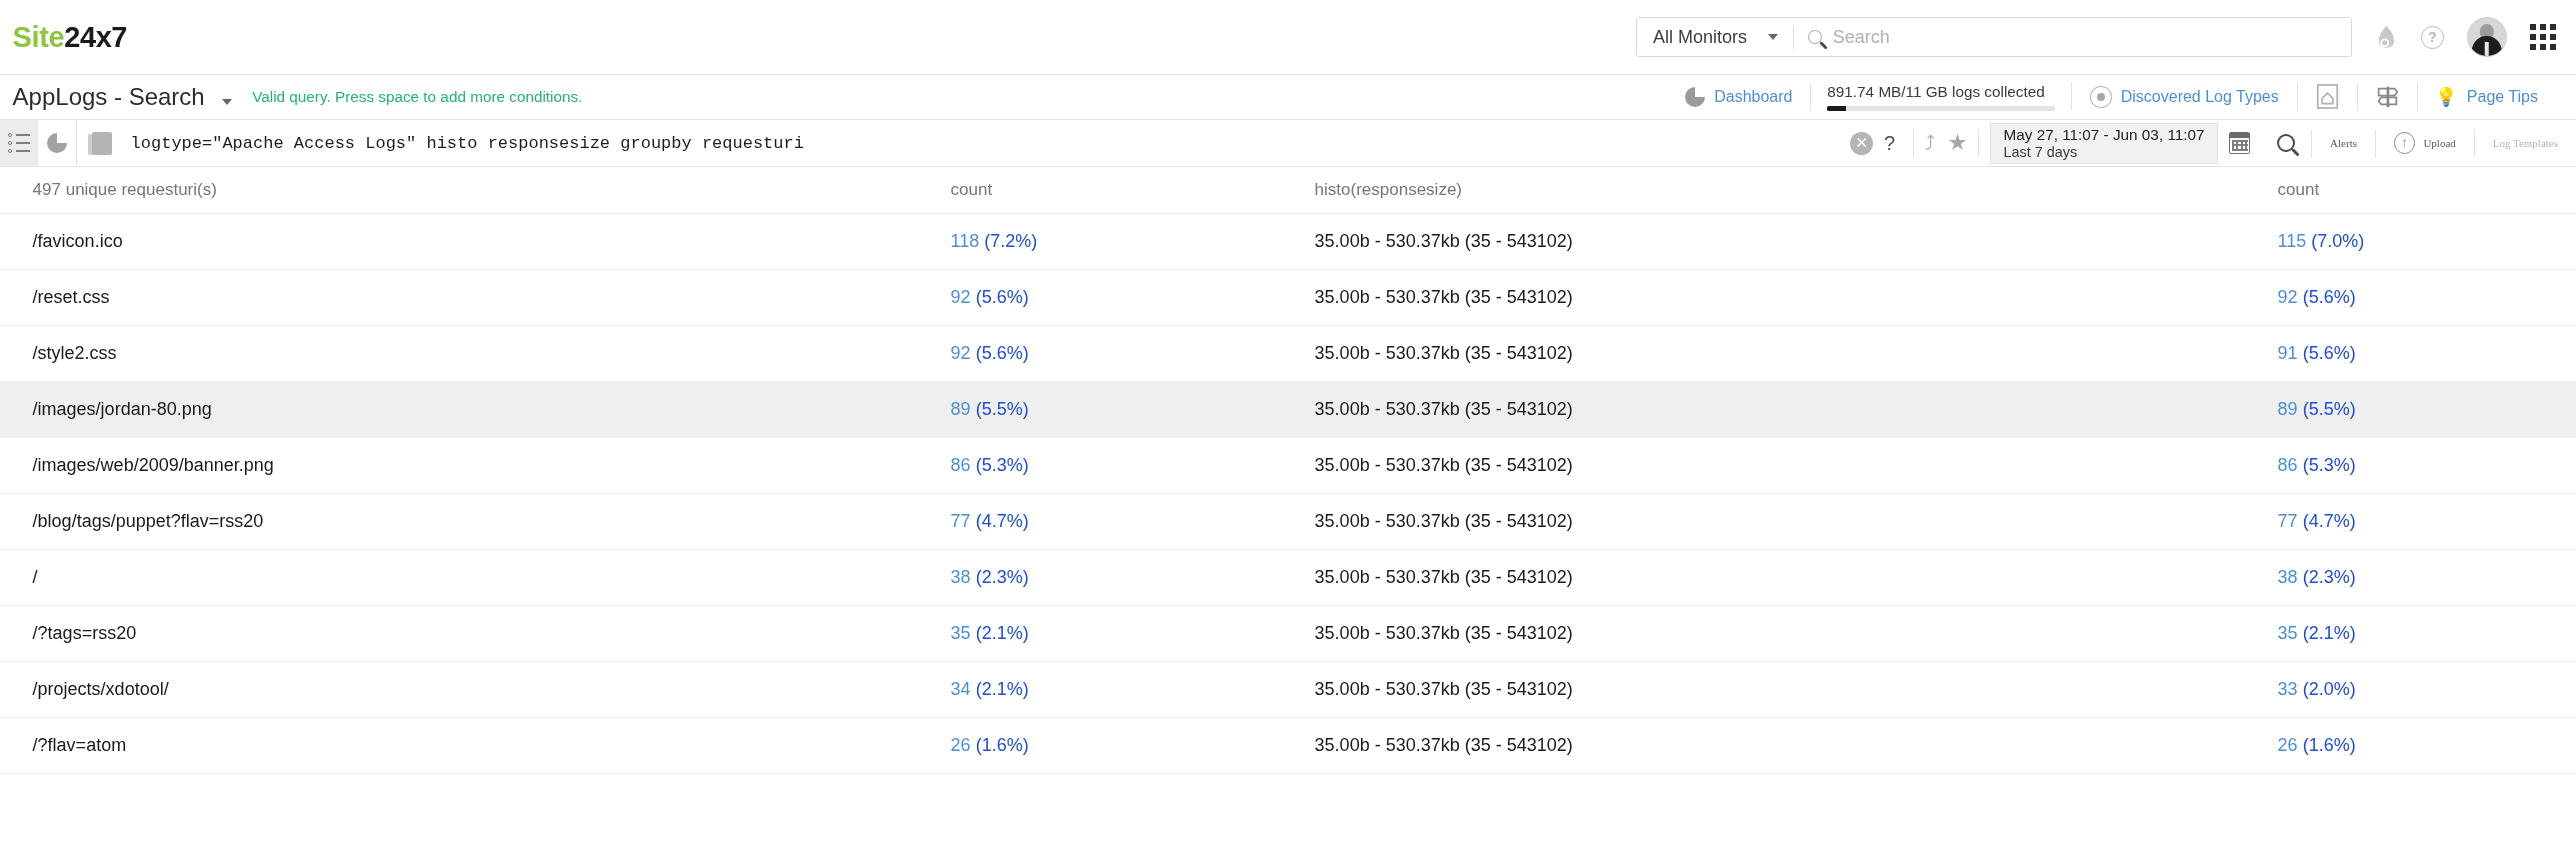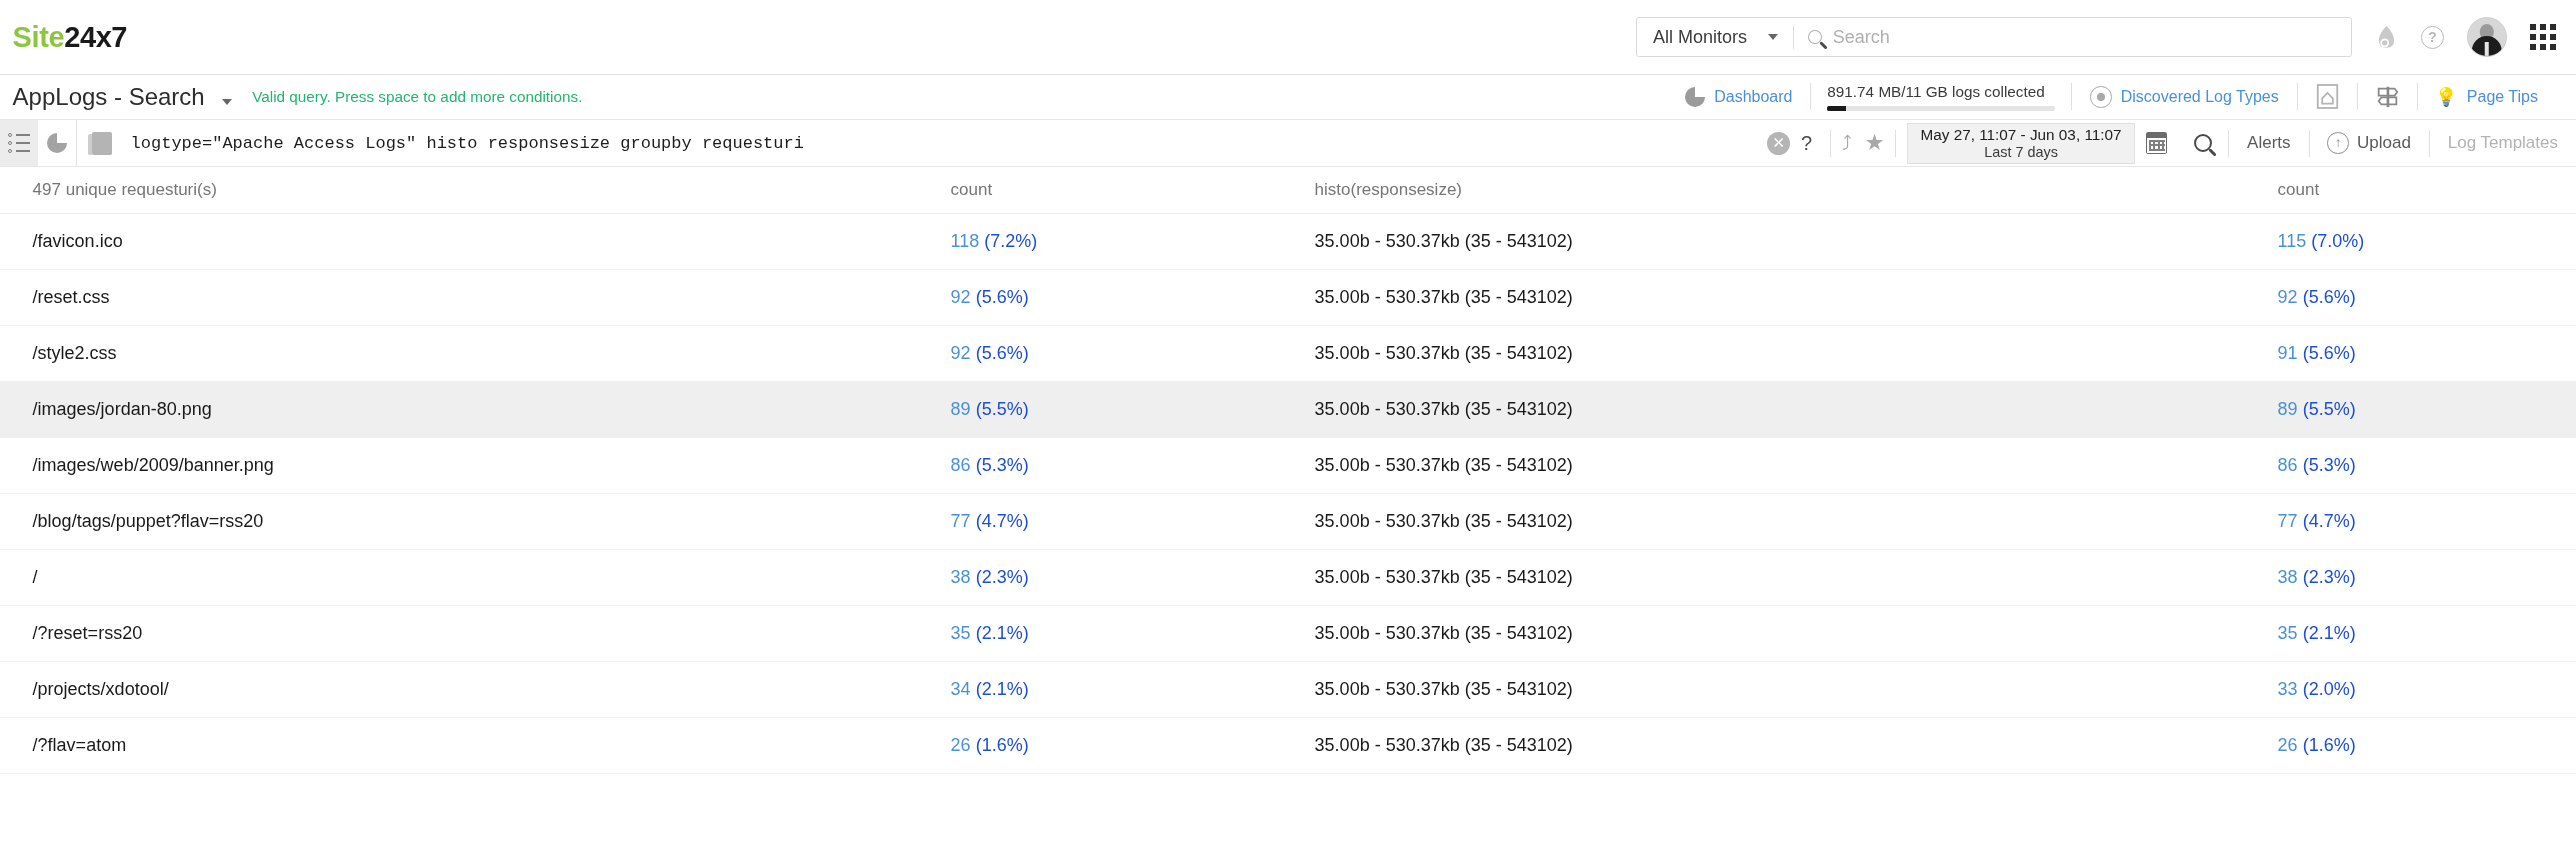--- a/index.html
+++ b/index.html
@@ -186,21 +186,21 @@
     display: flex; align-items: center; justify-content: center; cursor: pointer;
   }
   .qmark { font-size: 20px; color: #4a4a4a; cursor: pointer; margin-left: 10.8px; margin-right: 7.2px; }
   .qb-sep { width: 0.9px; height: 27px; background: #e0e0e0; margin: 0 10.8px; }
   .star { color: #a9a9a9; font-size: 22.4px; line-height: 1; cursor: pointer; }
   .share-ico { color: #a9a9a9; font-size: 20px; line-height: 1; cursor: pointer; margin-right: 12.6px; }
 
   .daterange {
     display: flex; flex-direction: column; justify-content: center;
     background: #f1f1f1; height: 41px; padding: 0 12.6px;
-    border: 0.9px solid #e0e0e0; cursor: pointer; text-align: center;
+    border: 0.9px solid #e0e0e0; cursor: pointer;
   }
   .daterange .dr-top { font-size: 15.3px; color: #222; white-space: nowrap; }
   .daterange .dr-bot { font-size: 14.4px; color: #3a3a3a; white-space: nowrap; }
   .cal-icon {
     width: 21.5px; height: 21.5px; border: 1.8px solid #6b6b6b; border-radius: 1.8px;
     position: relative; margin: 0 10.8px;
   }
   .cal-icon::before {
     content: ""; position: absolute; left: 0; top: 0; right: 0; height: 4.5px; background: #6b6b6b;
   }
@@ -214,21 +214,21 @@
   }
   .mag {
     width: 18px; height: 18px; border: 2.7px solid #4a4a4a; border-radius: 50%;
     position: relative;
   }
   .mag::after {
     content: ""; position: absolute; width: 2.7px; height: 9px; background: #4a4a4a;
     right: -3.6px; bottom: -7.2px; transform: rotate(-45deg); border-radius: 1.8px;
   }
   .magwrap { padding: 0 16px; display: flex; align-items: center; cursor: pointer; }
-  .qb-text { font-size: 17px; color: #5a5a5a; padding: 0 18px; white-space: nowrap; cursor: pointer; }
+  .qb-text { font-size: 11px; color: #5a5a5a; padding: 0 18px; white-space: nowrap; cursor: pointer; font-family: Liberation Serif, serif; }
   .qb-text.muted { color: #b3b3b3; }
   .upload-ico {
     width: 21.5px; height: 21.5px; border-radius: 50%; border: 1.8px solid #8d8d8d;
     position: relative; margin-right: 8px;
   }
   .upload-ico::after {
     content: "\2191"; position: absolute; left: 50%; top: 50%;
     transform: translate(-50%,-52%); font-size: 13.5px; color: #8d8d8d; line-height: 1;
   }
 
@@ -465,21 +465,21 @@
         <div class="col-histo">35.00b - 530.37kb (35 - 543102)</div>
         <div class="col-count2"><span class="num-link">77</span> <span class="pct">(4.7%)</span></div>
       </div>
       <div class="trow">
         <div class="col-uri">/</div>
         <div class="col-count"><span class="num-link">38</span> <span class="pct">(2.3%)</span></div>
         <div class="col-histo">35.00b - 530.37kb (35 - 543102)</div>
         <div class="col-count2"><span class="num-link">38</span> <span class="pct">(2.3%)</span></div>
       </div>
       <div class="trow">
-        <div class="col-uri">/?reset=rss20</div>
+        <div class="col-uri">/?tags=rss20</div>
         <div class="col-count"><span class="num-link">35</span> <span class="pct">(2.1%)</span></div>
         <div class="col-histo">35.00b - 530.37kb (35 - 543102)</div>
         <div class="col-count2"><span class="num-link">35</span> <span class="pct">(2.1%)</span></div>
       </div>
       <div class="trow">
         <div class="col-uri">/projects/xdotool/</div>
         <div class="col-count"><span class="num-link">34</span> <span class="pct">(2.1%)</span></div>
         <div class="col-histo">35.00b - 530.37kb (35 - 543102)</div>
         <div class="col-count2"><span class="num-link">33</span> <span class="pct">(2.0%)</span></div>
       </div>

